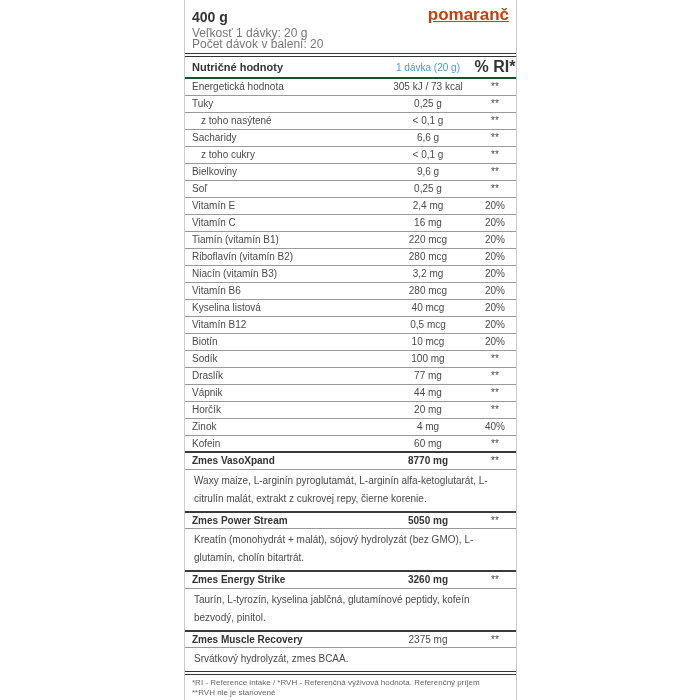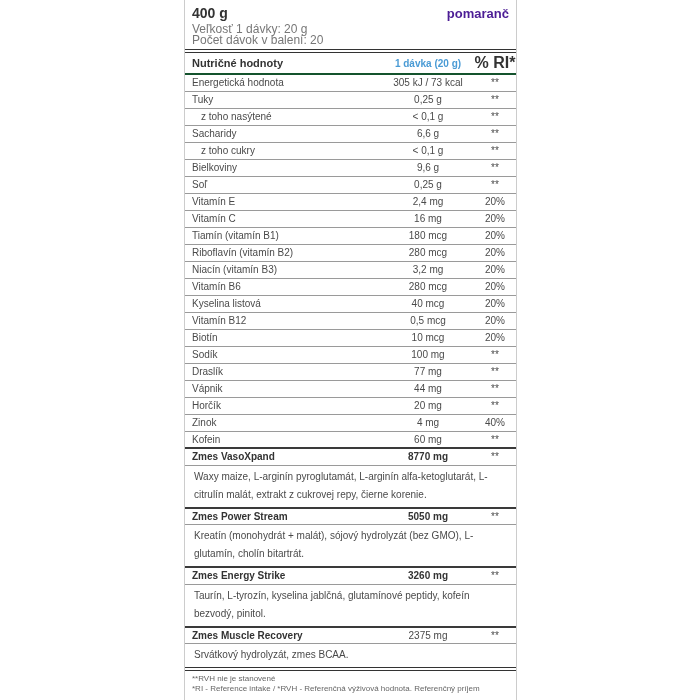--- a/index.html
+++ b/index.html
@@ -22,34 +22,34 @@
   .intro {
     padding: 5px 7px 3px 7px;
     border-bottom: 4px double #333333;
   }
   .intro-top {
     display: flex;
     justify-content: space-between;
     align-items: flex-end;
   }
   .weight { font-size: 14px; font-weight: bold; color: #333; }
-  .flavor { font-size: 13px; font-weight: bold; color: #4c1d95; }
+  .flavor { font-size: 17px; font-weight: bold; color: #c2410c; text-decoration: underline; }
   .meta { font-size: 12px; color: #777; line-height: 11px; }
   .meta.first { margin-top: 3px; }
 
   
   table { width: 100%; border-collapse: collapse; table-layout: fixed; }
   thead th {
     border-bottom: 2px solid #14532d;
     vertical-align: middle;
     height: 21px;
     padding: 0;
   }
   .th-name { text-align: left; padding-left: 7px; font-size: 11px; color: #333; font-weight: bold; }
-  .th-val  { text-align: center; font-size: 10px; font-weight: bold; color: #4a9bd5; }
+  .th-val  { text-align: center; font-size: 10px; font-weight: normal; color: #4a9bd5; }
   .th-ri   { text-align: center; font-size: 16px; font-weight: bold; color: #333; }
 
   tbody td {
     border-bottom: 1px solid #9a9a9a;
     font-size: 10px;
     color: #4a4a4a;
     height: 17px;
     padding: 0;
     vertical-align: middle;
   }
@@ -144,21 +144,21 @@
           <td class="c-val">2,4 mg</td>
           <td class="c-ri">20%</td>
         </tr>
         <tr class="">
           <td class="c-name">Vitamín C</td>
           <td class="c-val">16 mg</td>
           <td class="c-ri">20%</td>
         </tr>
         <tr class="">
           <td class="c-name">Tiamín (vitamín B1)</td>
-          <td class="c-val">180 mcg</td>
+          <td class="c-val">220 mcg</td>
           <td class="c-ri">20%</td>
         </tr>
         <tr class="">
           <td class="c-name">Riboflavín (vitamín B2)</td>
           <td class="c-val">280 mcg</td>
           <td class="c-ri">20%</td>
         </tr>
         <tr class="">
           <td class="c-name">Niacín (vitamín B3)</td>
           <td class="c-val">3,2 mg</td>
@@ -243,17 +243,17 @@
           <td class="c-val ">2375 mg</td>
           <td class="c-ri">**</td>
         </tr>
         <tr class="blend-desc last-desc">
           <td colspan="3">Srvátkový hydrolyzát, zmes BCAA.</td>
         </tr>
       </tbody>
   </table>
 
   <div class="footer">
+    <div class="footnote">*RI - Reference intake / *RVH - Referenčná výživová hodnota. Referenčný príjem</div>
     <div class="footnote">**RVH nie je stanovené</div>
-    <div class="footnote">*RI - Reference intake / *RVH - Referenčná výživová hodnota. Referenčný príjem</div>
   </div>
 
 </div>
 
 </body></html>

